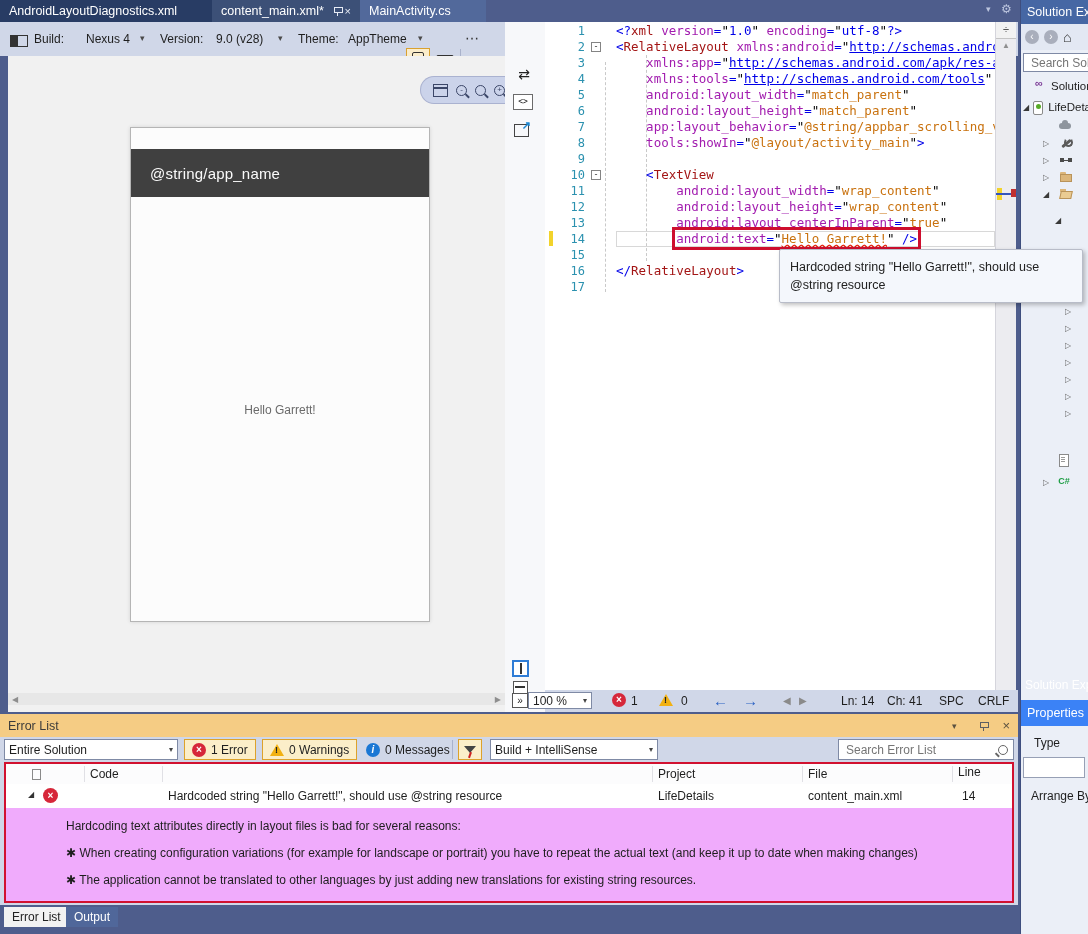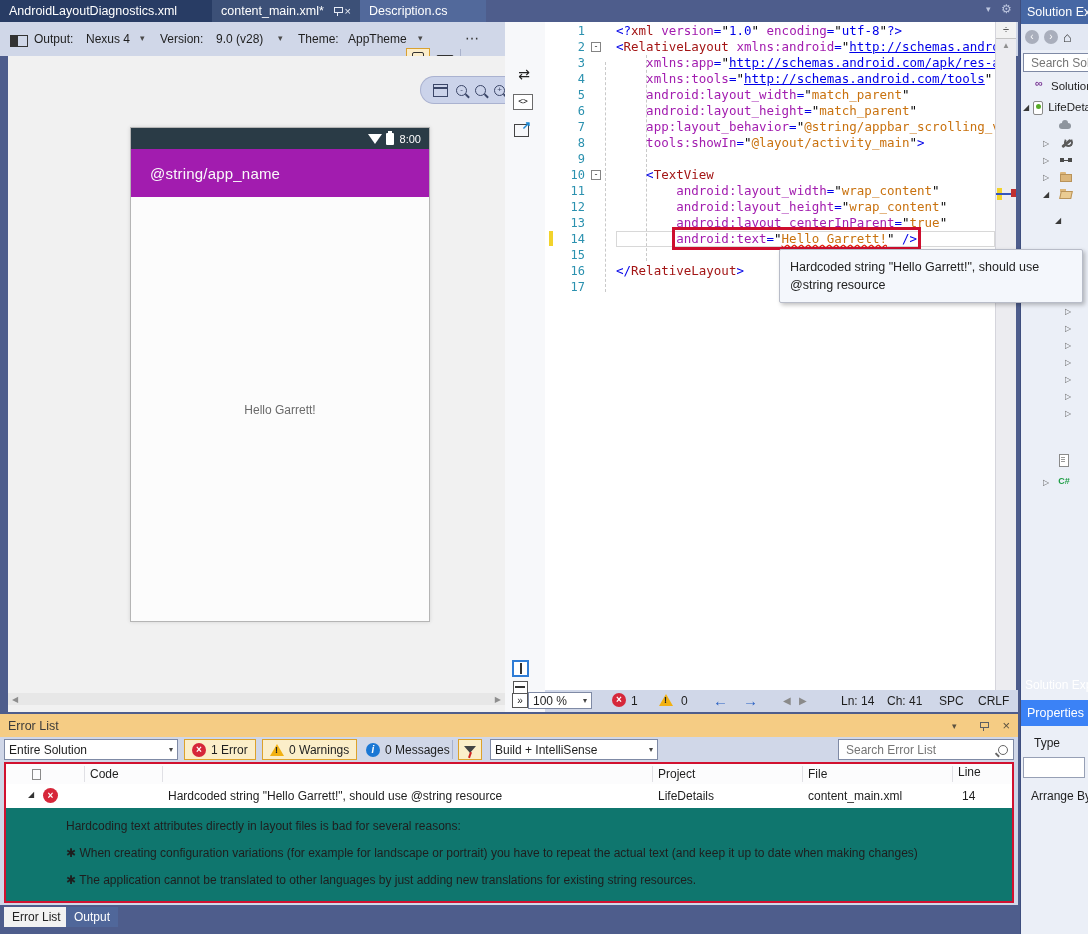--- a/index.html
+++ b/index.html
@@ -41,21 +41,21 @@
   .layout-glyph{width:13px;height:11px;border:1.5px solid #3B4668;position:relative;}
   .layout-glyph::after{content:"";position:absolute;left:0;top:2.5px;width:100%;height:1.5px;background:#3B4668;}
   .mag{width:9px;height:9px;border:1.5px solid #3B4668;border-radius:50%;position:relative;font-size:8px;line-height:8px;text-align:center;color:#3B4668;}
   .mag::after{content:"";position:absolute;left:8px;top:9px;width:5px;height:1.5px;background:#3B4668;transform:rotate(45deg);}
   .phone{left:122px;top:71px;width:298px;height:493px;background:#FCFCFC;border:1px solid #B5B5B5;box-shadow:0 0 4px rgba(0,0,0,.12);}
   .ph-status{left:0;top:0;width:100%;height:21px;background:#2A3B46;display:flex;align-items:center;justify-content:flex-end;gap:4px;padding-right:8px;box-sizing:border-box;}
   .wifi{width:0;height:0;border-left:7px solid transparent;border-right:7px solid transparent;border-top:10px solid #FFF;}
   .batt{width:8px;height:12px;background:#FFF;border-radius:1px;position:relative;}
   .batt::before{content:"";position:absolute;top:-2px;left:2px;width:4px;height:2px;background:#FFF;}
   .ph-time{color:#FFF;font-size:11px;margin-left:2px;}
-  .ph-appbar{left:0;top:21px;width:100%;height:48px;background:#a21caf;display:flex;align-items:center;padding-left:19px;box-sizing:border-box;}
+  .ph-appbar{left:0;top:21px;width:100%;height:48px;background:#404040;display:flex;align-items:center;padding-left:19px;box-sizing:border-box;}
   .ph-title{color:#FAFAFA;font-size:15px;letter-spacing:.2px;}
   .ph-body-text{left:0;top:275px;width:100%;text-align:center;color:#6A6A6A;font-size:12px;}
   .hscroll{left:0;top:637px;width:497px;height:12px;background:#E7E7E7;display:flex;align-items:center;justify-content:space-between;padding:0 4px;box-sizing:border-box;color:#8E8E8E;font-size:8px;}
 
   
   .strip{left:505px;top:22px;width:40px;height:690px;background:#F7F8FA;}
   .strip-ico{left:9px;width:20px;text-align:center;color:#222;}
   .swap{font-size:14px;}
   .srcbox{left:8px;width:20px;height:16px;border:1px solid #6B6B6B;background:#FFF;box-sizing:border-box;font-family:"DejaVu Sans Mono",monospace;font-size:8px;text-align:center;line-height:14px;color:#222;}
   .openwin{left:9px;width:15px;height:13px;border:1.5px solid #444;box-sizing:border-box;position:absolute;}
@@ -110,21 +110,21 @@
   .eltitle .ticons{margin-left:auto;display:flex;gap:14px;align-items:center;color:#5A5140;}
   .eltoolbar{left:0;top:23px;width:100%;height:26px;}
   .tgl{position:absolute;top:2px;height:21px;display:flex;align-items:center;gap:5px;padding:0 7px;box-sizing:border-box;border:1px solid transparent;}
   .tgl.on{background:#FBEEC9;border-color:#DDA22B;}
   .funnel{display:inline-block;width:0;height:0;border-left:6px solid transparent;border-right:6px solid transparent;border-top:7px solid #444;position:relative;}
   .funnel::after{content:"";position:absolute;left:-1px;top:-1px;width:2px;height:6px;background:#C22;transform:rotate(20deg);}
   .searchbox{background:#FFF;border:1px solid #7F8AA5;box-sizing:border-box;display:flex;align-items:center;padding:0 5px;}
   .searchbox input{border:none;outline:none;flex:1;font-family:"Liberation Sans",sans-serif;font-size:12px;color:#333;background:transparent;min-width:0;}
   .magico{width:8px;height:8px;border:1.5px solid #666;border-radius:50%;position:relative;flex:none;}
   .magico::after{content:"";position:absolute;left:-4px;top:8px;width:5px;height:1.5px;background:#666;transform:rotate(45deg);}
-  .redbox{left:4px;top:48px;width:1010px;height:141px;background:#0f766e;border:2px solid #D11130;box-sizing:border-box;}
+  .redbox{left:4px;top:48px;width:1010px;height:141px;background:#f0abfc;border:2px solid #D11130;box-sizing:border-box;}
   .gridhead{left:0;top:0;width:100%;height:20px;background:#FCFCFD;border-bottom:1px solid #E3E3E7;color:#1E1E1E;}
   .colsep{position:absolute;top:2px;width:1px;height:16px;background:#E0E0E5;}
   .gridrow{left:0;top:20px;width:100%;height:24px;background:#FFF;}
   .sevhead{position:absolute;left:26px;top:5px;width:7px;height:9px;border:1px solid #8A8A8A;}
   .detail{position:absolute;left:60px;color:#1E1E1E;font-size:12px;white-space:nowrap;}
   .paneltabs{left:0;top:905px;width:1018px;height:29px;background:#4E5D8C;}
   .ptab{position:absolute;top:2px;height:20px;display:flex;align-items:center;padding:0 8px;font-size:12px;}
   .ptab.active{background:#F2F2F2;color:#222;}
   .ptab.idle{background:#50679A;color:#FFF;}
 
@@ -168,29 +168,29 @@
   <div class="abs tabstrip">
     <div class="abs dtab dtab1">
       <span>AndroidLayoutDiagnostics.xml</span>
     </div>
     <div class="abs dtab dtab2">
       <span>content_main.xml*</span>
       <span class="pinico"></span>
       <span class="tab-ico">×</span>
     </div>
     <div class="abs dtab dtab3">
-      <span>Description.cs</span>
+      <span>MainActivity.cs</span>
     </div>
     <span class="abs topbar-ico" style="left:986px;top:4px;font-size:9px;">▾</span>
     <span class="abs topbar-ico" style="left:1001px;top:2px;">⚙</span>
   </div>
 
   <div class="abs dtoolbar">
     <span class="abs monitor-glyph" style="left:10px;top:13px;"></span>
-    <span class="abs tb-label" style="left:34px;">Output:</span>
+    <span class="abs tb-label" style="left:34px;">Build:</span>
     <span class="abs tb-value" style="left:86px;">Nexus 4</span>
     <span class="abs tb-chev" style="left:140px;">▾</span>
     <span class="abs tb-label" style="left:160px;">Version:</span>
     <span class="abs tb-value" style="left:216px;">9.0 (v28)</span>
     <span class="abs tb-chev" style="left:278px;">▾</span>
     <span class="abs tb-label" style="left:298px;">Theme:</span>
     <span class="abs tb-value" style="left:348px;">AppTheme</span>
     <span class="abs tb-chev" style="left:418px;">▾</span>
     <div class="abs tb-btn sel" style="left:406px;">
         <span class="phone-glyph"></span>
@@ -205,25 +205,20 @@
   </div>
 
   <div class="abs design">
     <div class="abs zoompill">
       <span class="layout-glyph"></span>
       <span class="mag">-</span>
       <span class="mag"></span>
       <span class="mag">+</span>
     </div>
     <div class="abs phone">
-      <div class="abs ph-status">
-        <span class="wifi"></span>
-        <span class="batt"></span>
-        <span class="ph-time">8:00</span>
-      </div>
       <div class="abs ph-appbar">
         <span class="ph-title">@string/app_name</span>
       </div>
       <div class="abs ph-body-text">Hello Garrett!</div>
     </div>
     <div class="abs hscroll">
       <span>◀</span>
       <span>▶</span>
     </div>
   </div>

